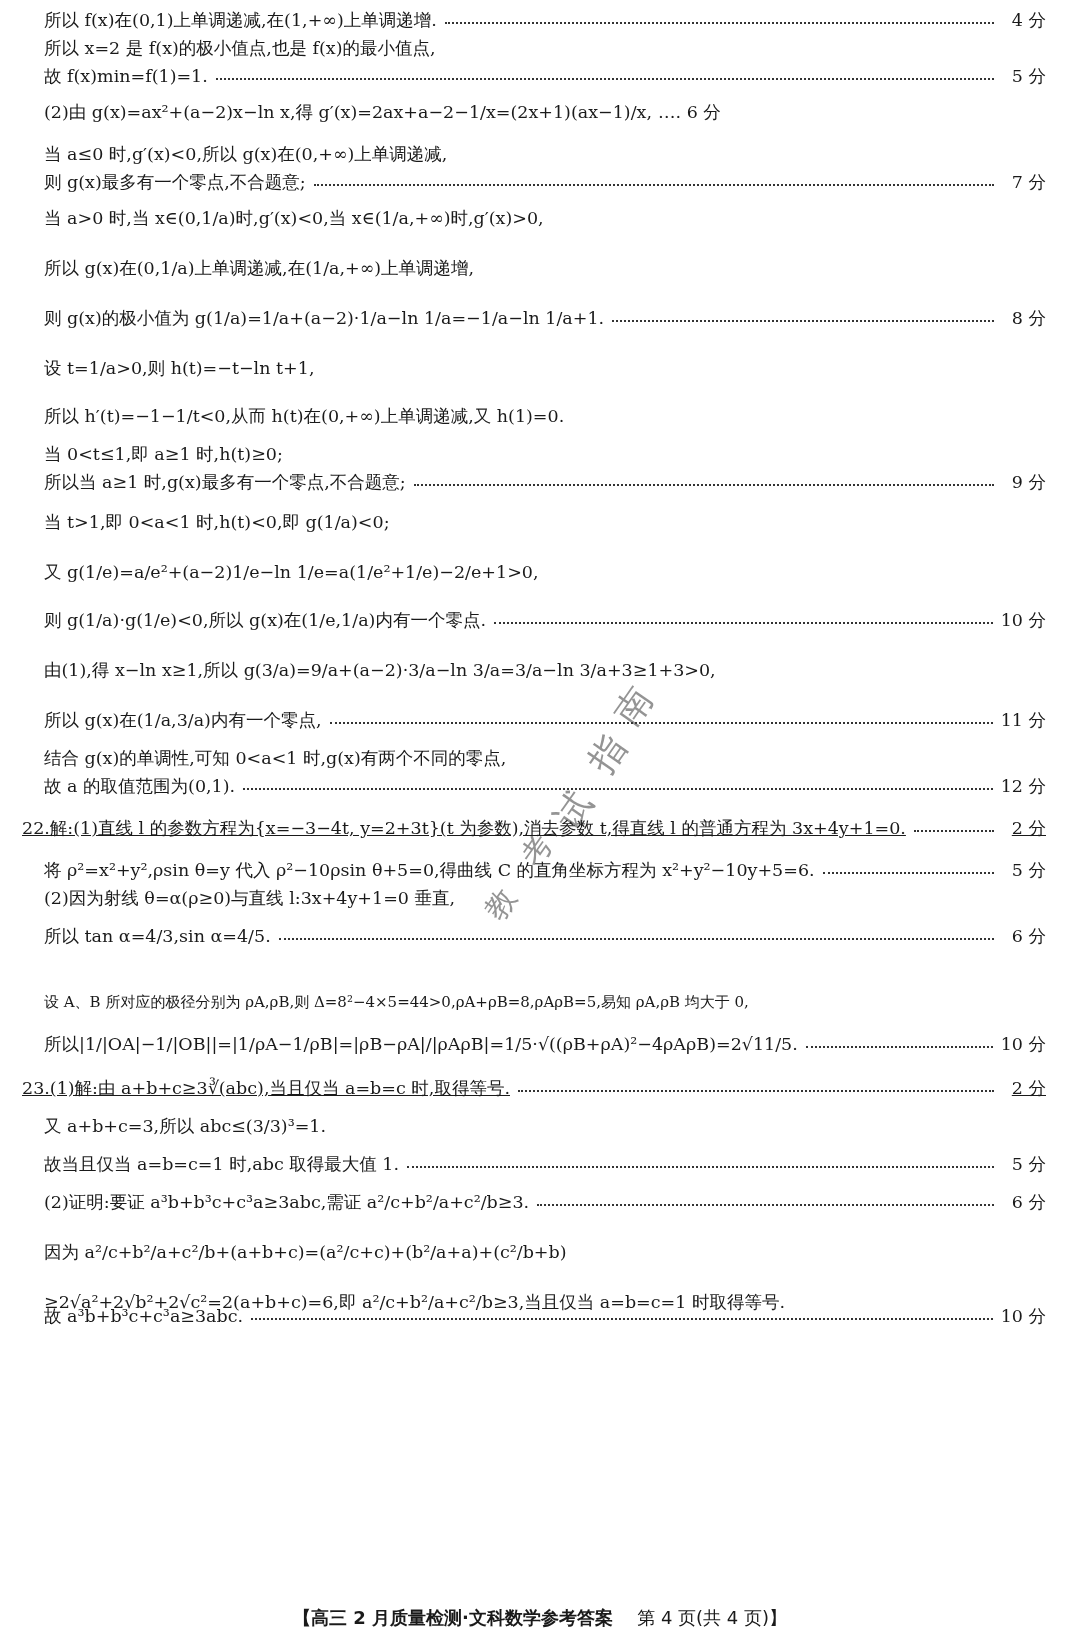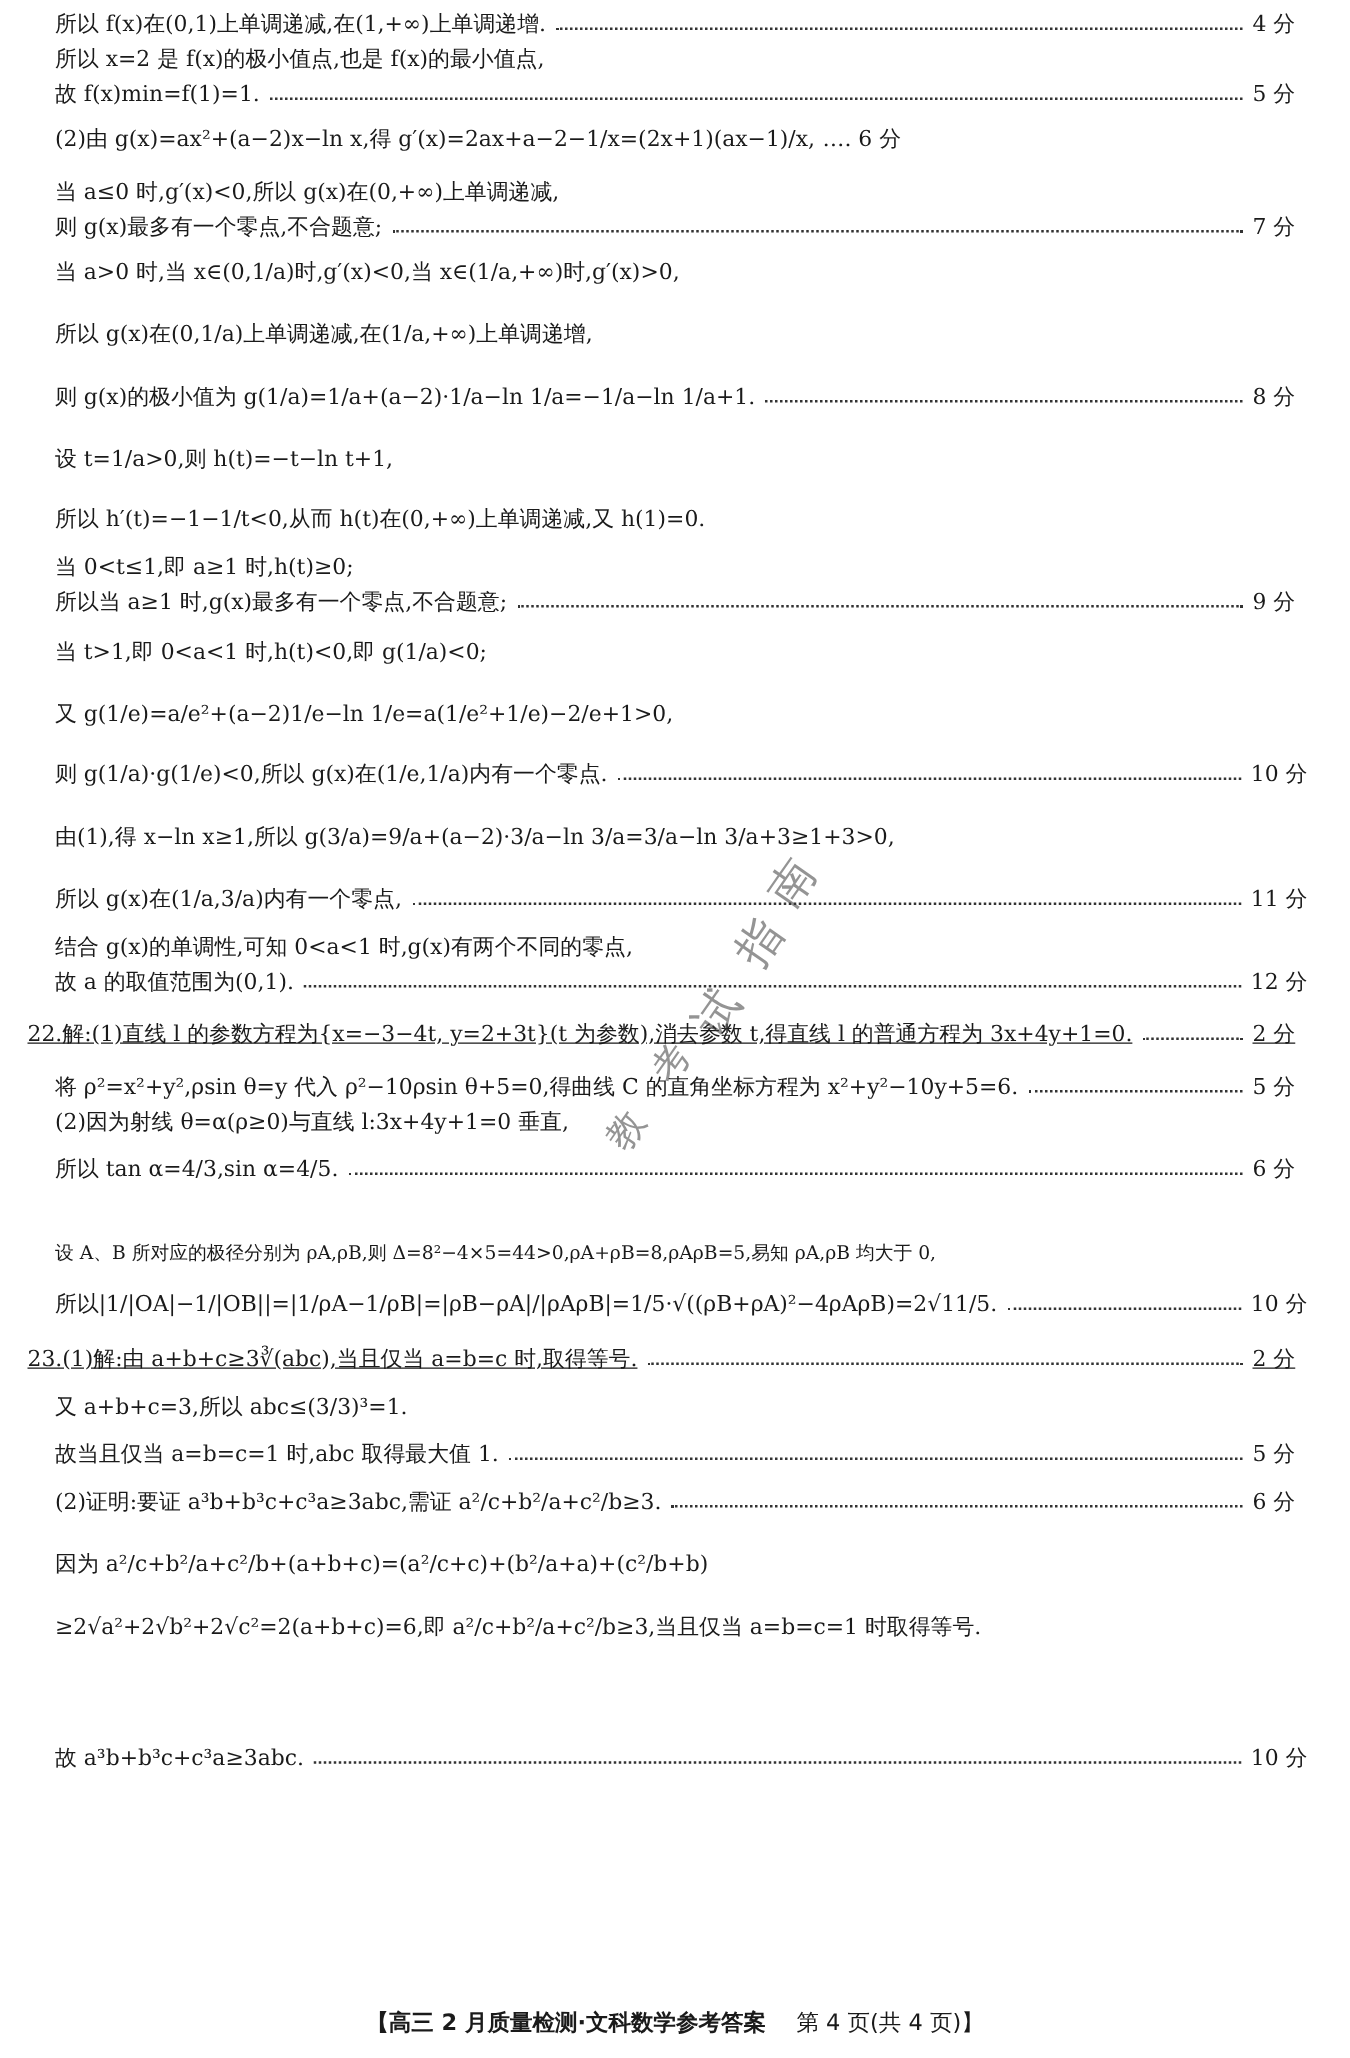--- a/index.html
+++ b/index.html
@@ -4,21 +4,21 @@
 <style>
   html, body { margin: 0; padding: 0; background: #ffffff; }
   body { width: 1080px; height: 1646px; position: relative; overflow: hidden;
          font-family: "DejaVu Serif", "Liberation Serif", serif; color: #1a1a1a; }
   .page { position: absolute; left: 0; top: 0; width: 1080px; height: 1646px; }
   .line { position: absolute; left: 44px; right: 34px; display: flex; align-items: center;
           font-size: 17.5px; line-height: 24px; white-space: nowrap; }
   .line.q { left: 22px; text-decoration: underline; }
   .txt { flex: 0 0 auto; }
   .dots { flex: 1 1 auto; margin: 0 8px; border-bottom: 2px dotted #333; height: 0; align-self: center; transform: translateY(3px); }
-  .score { flex: 0 0 auto; min-width: 44px; }
+  .score { flex: 0 0 auto; min-width: 44px; text-align: right; }
   .watermark { position: absolute; font-family: "DejaVu Sans", sans-serif; color: rgba(60,60,60,0.55);
                font-size: 36px; transform: rotate(-55deg); }
   .footer { position: absolute; left: 0; right: 0; top: 1606px; text-align: center;
             font-size: 18px; font-weight: bold; font-family: "DejaVu Sans", sans-serif; }
   .footer .plain { font-weight: normal; text-align: center; }
 </style>
 </head>
 <body>
 
 <div class="page">
@@ -145,21 +145,21 @@
     <span class="txt">(2)证明:要证 a³b+b³c+c³a≥3abc,需证 a²/c+b²/a+c²/b≥3.</span>
     <span class="dots"></span>
     <span class="score">6 分</span>
   </div>
   <div class="line" style="top:1240px">
     <span class="txt">因为 a²/c+b²/a+c²/b+(a+b+c)=(a²/c+c)+(b²/a+a)+(c²/b+b)</span>
   </div>
   <div class="line" style="top:1290px">
     <span class="txt">≥2√a²+2√b²+2√c²=2(a+b+c)=6,即 a²/c+b²/a+c²/b≥3,当且仅当 a=b=c=1 时取得等号.</span>
   </div>
-  <div class="line" style="top:1395px">
+  <div class="line" style="top:1304px">
     <span class="txt">故 a³b+b³c+c³a≥3abc.</span>
     <span class="dots"></span>
     <span class="score">10 分</span>
   </div>
 
   <span class="watermark" style="left:616px; top:682px">南</span>
   <span class="watermark" style="left:590px; top:730px">指</span>
   <span class="watermark" style="left:556px; top:786px">试</span>
   <span class="watermark" style="left:522px; top:830px; font-size:30px">考</span>
   <span class="watermark" style="left:486px; top:884px; font-size:30px">教</span>

